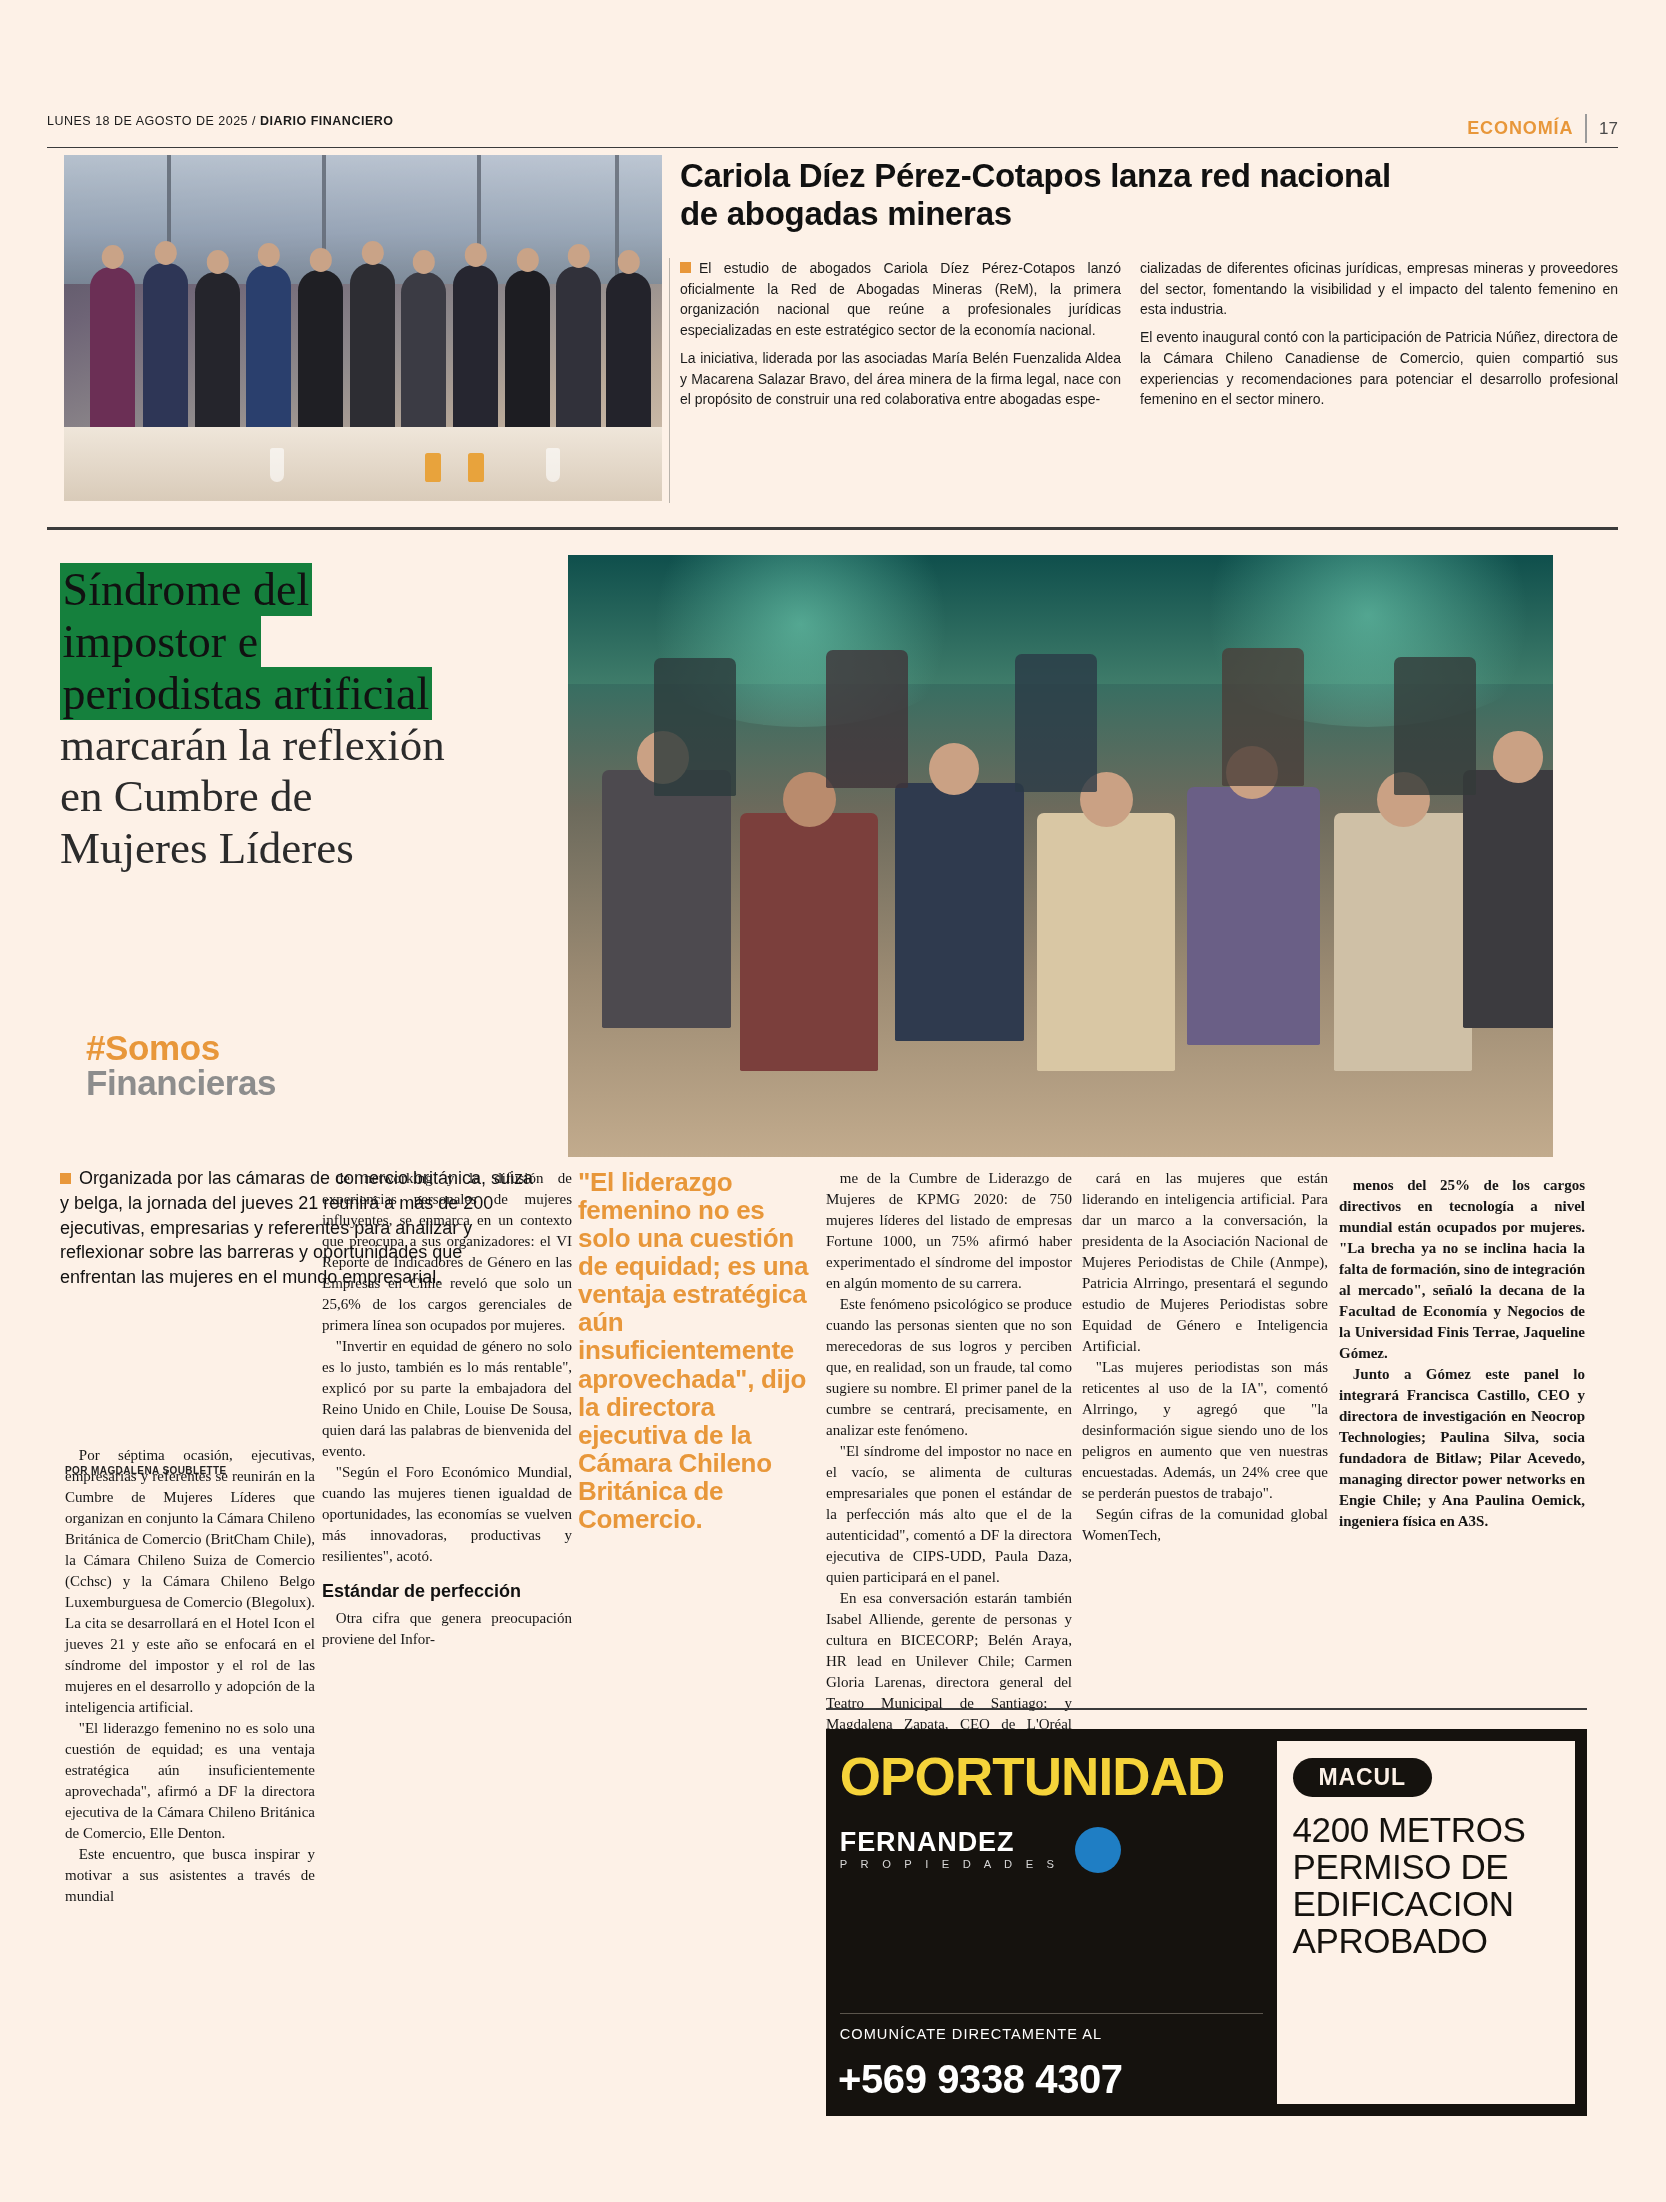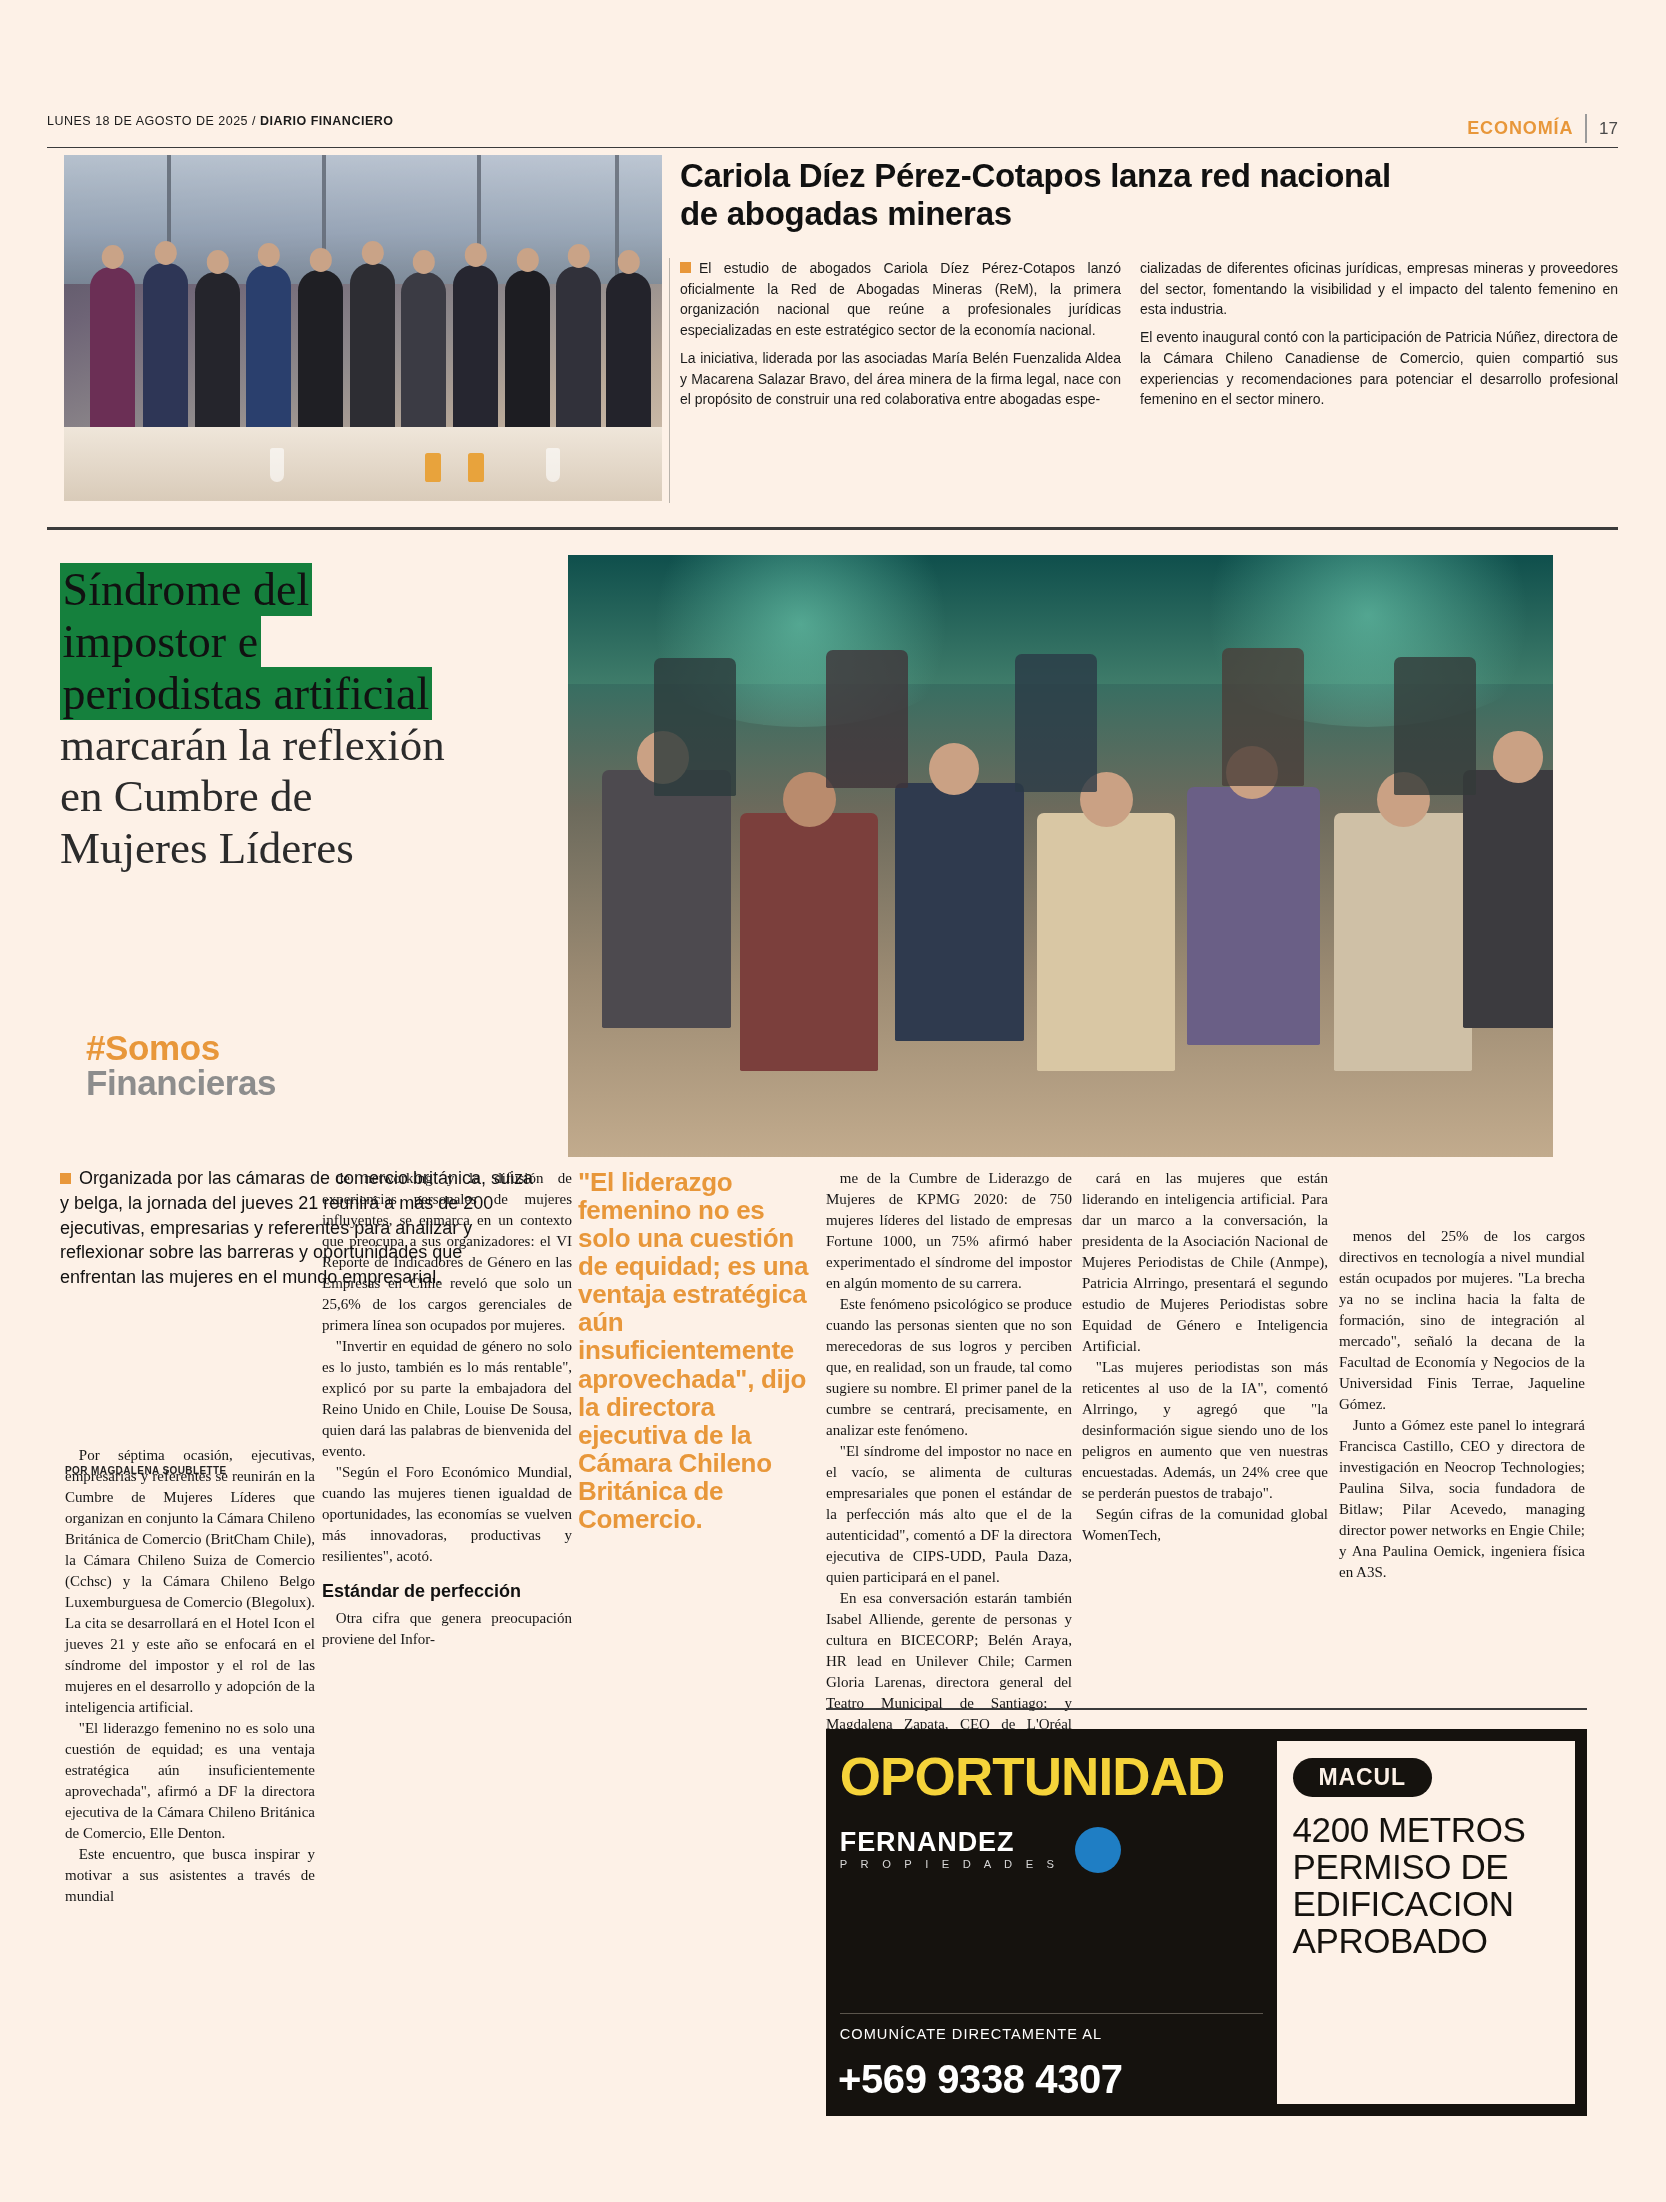--- a/index.html
+++ b/index.html
@@ -258,21 +258,21 @@
     font-size: 18px;
     line-height: 1.2;
     margin: 13.8px 0 6px 0;
     color: #111;
   }
 
   #col1 { left: 65px; top: 1445px; width: 250px; }
   #col2 { left: 322px; top: 1168px; width: 250px; }
   #col3 { left: 826px; top: 1168px; width: 246px; }
   #col4 { left: 1082px; top: 1168px; width: 246px; }
-  #col5 { left: 1339px; top: 1226px; width: 246px; }
+  #col5 { left: 1339px; top: 1175px; width: 246px; font-weight: bold; }
 
   .pullquote {
     position: absolute;
     left: 578px; top: 1168px;
     width: 234px;
     font-family: "Liberation Sans", sans-serif;
     font-weight: bold;
     font-size: 26px;
     line-height: 1.08;
     color: #e8973a;

